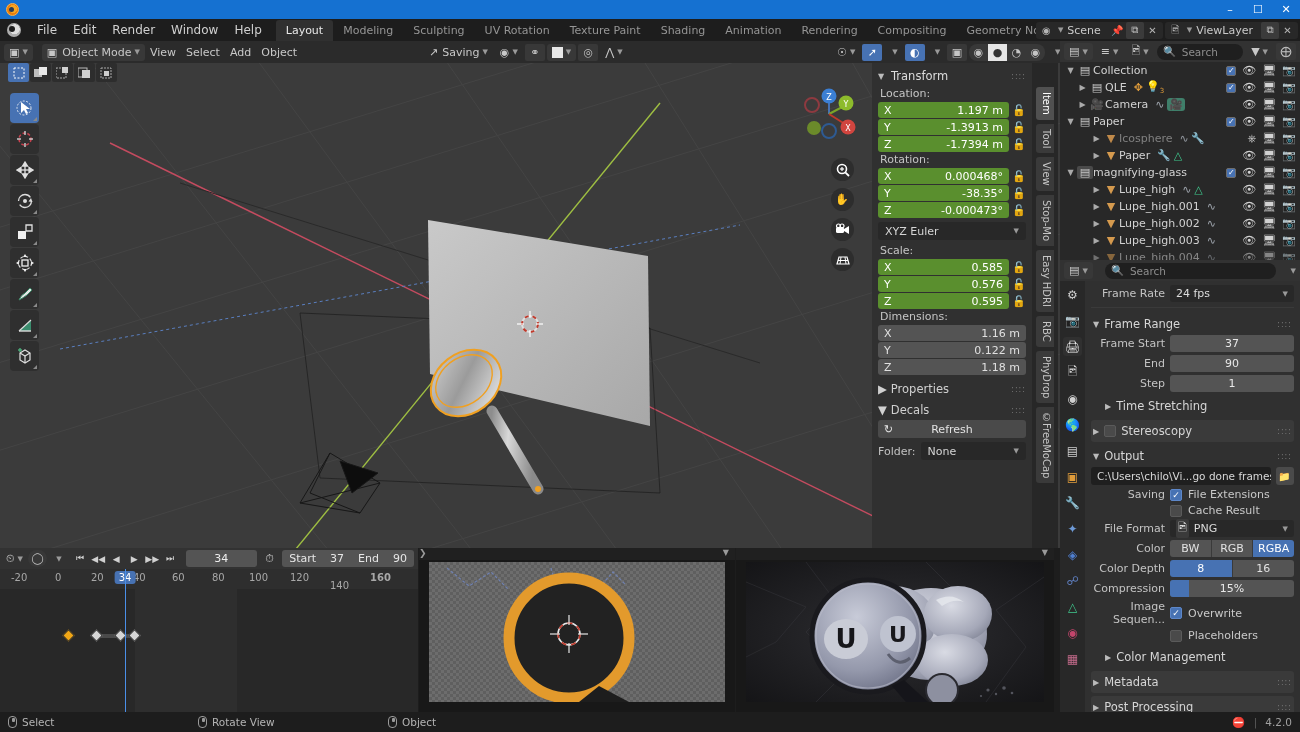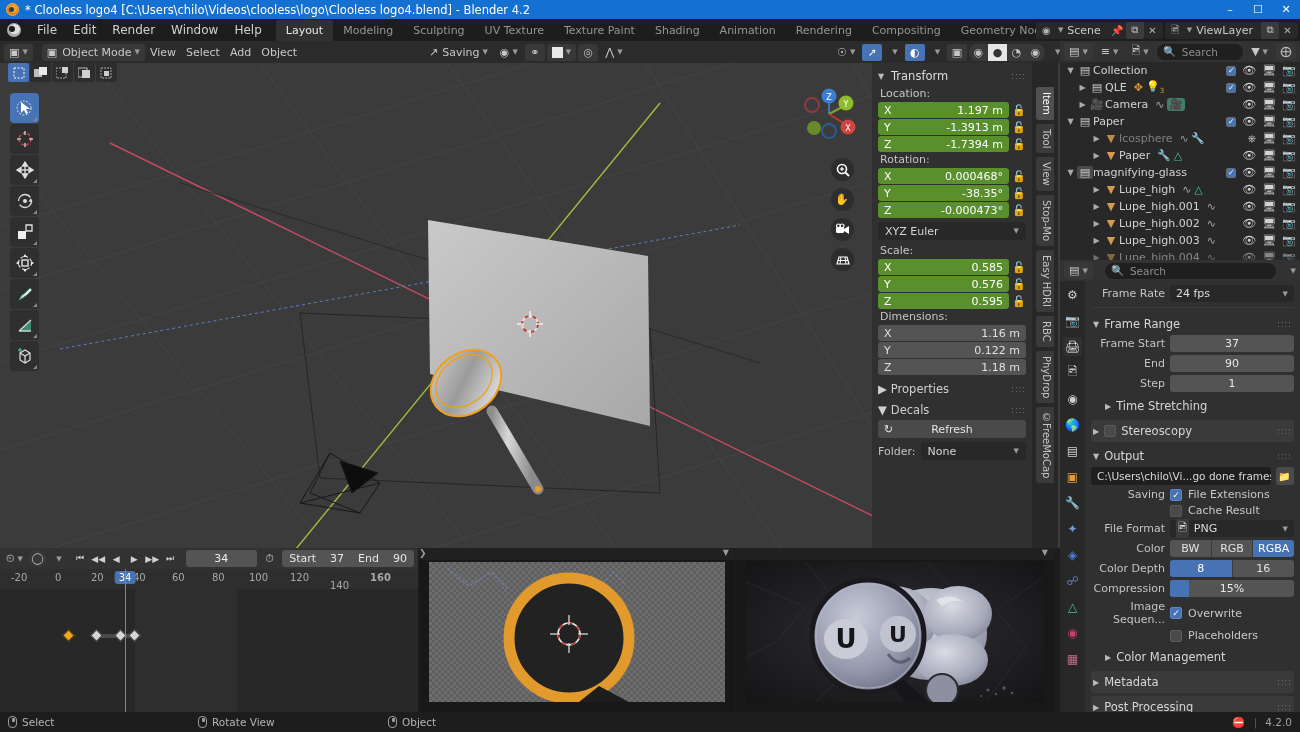--- a/index.html
+++ b/index.html
@@ -205,40 +205,39 @@
   .mouseico::after{content:"";position:absolute;left:3px;top:1px;width:3px;height:4px;background:#9a9a9a;border-radius:1px;}
   .sb-right { margin-left:auto; display:flex;align-items:center;gap:8px; color:#a0a0a0; font-size:10.5px;}
 </style>
 </head>
 <body>
 
 <div id="app">
 
   <div class="titlebar">
     <div class="blender-logo"></div>
-    <div class="ttl">* Clooless logo4 [C:\Users\chilo\Videos\clooless\logo\Clooless logo4.blend] - Blender 4.2</div>
     <div class="winbtns">
       <div class="winbtn">–</div>
       <div class="winbtn">☐</div>
       <div class="winbtn close">✕</div>
     </div>
   </div>
 
   <div class="menubar">
     <div class="mlogo"></div>
     <div class="mitem">File</div>
     <div class="mitem">Edit</div>
     <div class="mitem">Render</div>
     <div class="mitem">Window</div>
     <div class="mitem">Help</div>
     <div class="wstabs">
       <div class="wstab active">Layout</div>
       <div class="wstab">Modeling</div>
       <div class="wstab">Sculpting</div>
-      <div class="wstab">UV Texture</div>
+      <div class="wstab">UV Rotation</div>
       <div class="wstab">Texture Paint</div>
       <div class="wstab">Shading</div>
       <div class="wstab">Animation</div>
       <div class="wstab">Rendering</div>
       <div class="wstab">Compositing</div>
       <div class="wstab">Geometry Nodes</div>
       <div class="wstab">Scripting</div>
       <div class="wsplus">+</div>
     </div>
   </div>

